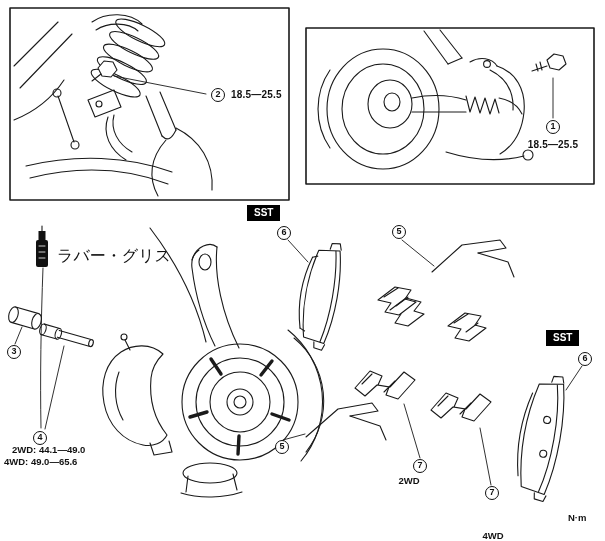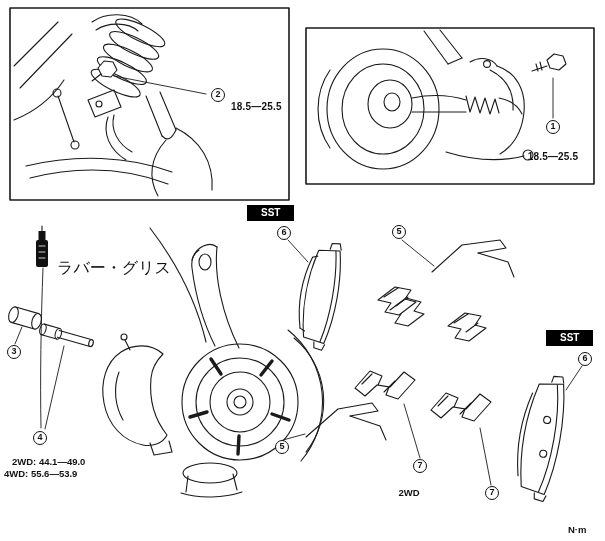--- a/index.html
+++ b/index.html
@@ -1,28 +1,28 @@
 <!DOCTYPE html>
 <html><head>
 <meta charset="utf-8">
 <style>
   * { margin:0; padding:0; box-sizing:border-box; }
   html,body { background:#fff; font-family:"Liberation Sans", sans-serif; }
   .fig { position:relative; width:605px; height:541px; background:#fff; overflow:hidden; }
   .fig svg { position:absolute; left:0; top:0; }
-  .abs { position:absolute; color:#111;margin-top:12px; }
+  .abs { position:absolute; color:#111; }
   .co {
     position:absolute; width:14px; height:14px;
     border:1.3px solid #111; border-radius:50%; background:#fff;
     font-size:9px; font-weight:700; line-height:11.5px; text-align:center; color:#111;
   }
   .spec { font-size:10px; font-weight:700; letter-spacing:.2px; white-space:nowrap; }
   .small { font-size:9.5px; font-weight:700; white-space:nowrap; }
   .jp { font-size:16px; white-space:nowrap; }
-  .sst { position:absolute; background:#000; color:#fff; font-size:10px; font-weight:700; padding:2px 14px; line-height:1.2; }
+  .sst { position:absolute; background:#000; color:#fff; font-size:10px; font-weight:700; padding:2px 7px; line-height:1.2; }
   .ctr { text-align:center; }
 </style>
 </head>
 <body>
 
 <div class="fig">
 
   <svg width="605" height="541" viewBox="0 0 605 541" xmlns="http://www.w3.org/2000/svg">
     <g stroke="#1a1a1a" fill="none" stroke-width="1.1" stroke-linecap="round" stroke-linejoin="round">
 
@@ -210,21 +210,21 @@
   <div class="abs spec" style="left:231px;top:89px">18.5—25.5</div>
 
   <span class="co" style="left:546px;top:120px">1</span>
   <div class="abs spec ctr" style="left:521px;top:139px;width:64px">18.5—25.5</div>
 
   <div class="abs jp" style="left:57px;top:246px">ラバー・グリス</div>
 
   <span class="co" style="left:7px;top:345px">3</span>
   <span class="co" style="left:33px;top:431px">4</span>
   <div class="abs small" style="left:12px;top:444px">2WD: 44.1—49.0</div>
-  <div class="abs small" style="left:4px;top:456px">4WD: 55.6—53.9</div>
+  <div class="abs small" style="left:4px;top:456px">4WD: 49.0—65.6</div>
 
   <div class="sst" style="left:247px;top:205px">SST</div>
   <span class="co" style="left:277px;top:226px">6</span>
 
   <span class="co" style="left:392px;top:225px">5</span>
   <span class="co" style="left:275px;top:440px">5</span>
 
   <span class="co" style="left:413px;top:459px">7</span>
   <div class="abs small ctr" style="left:394px;top:475px;width:30px">2WD</div>
 

